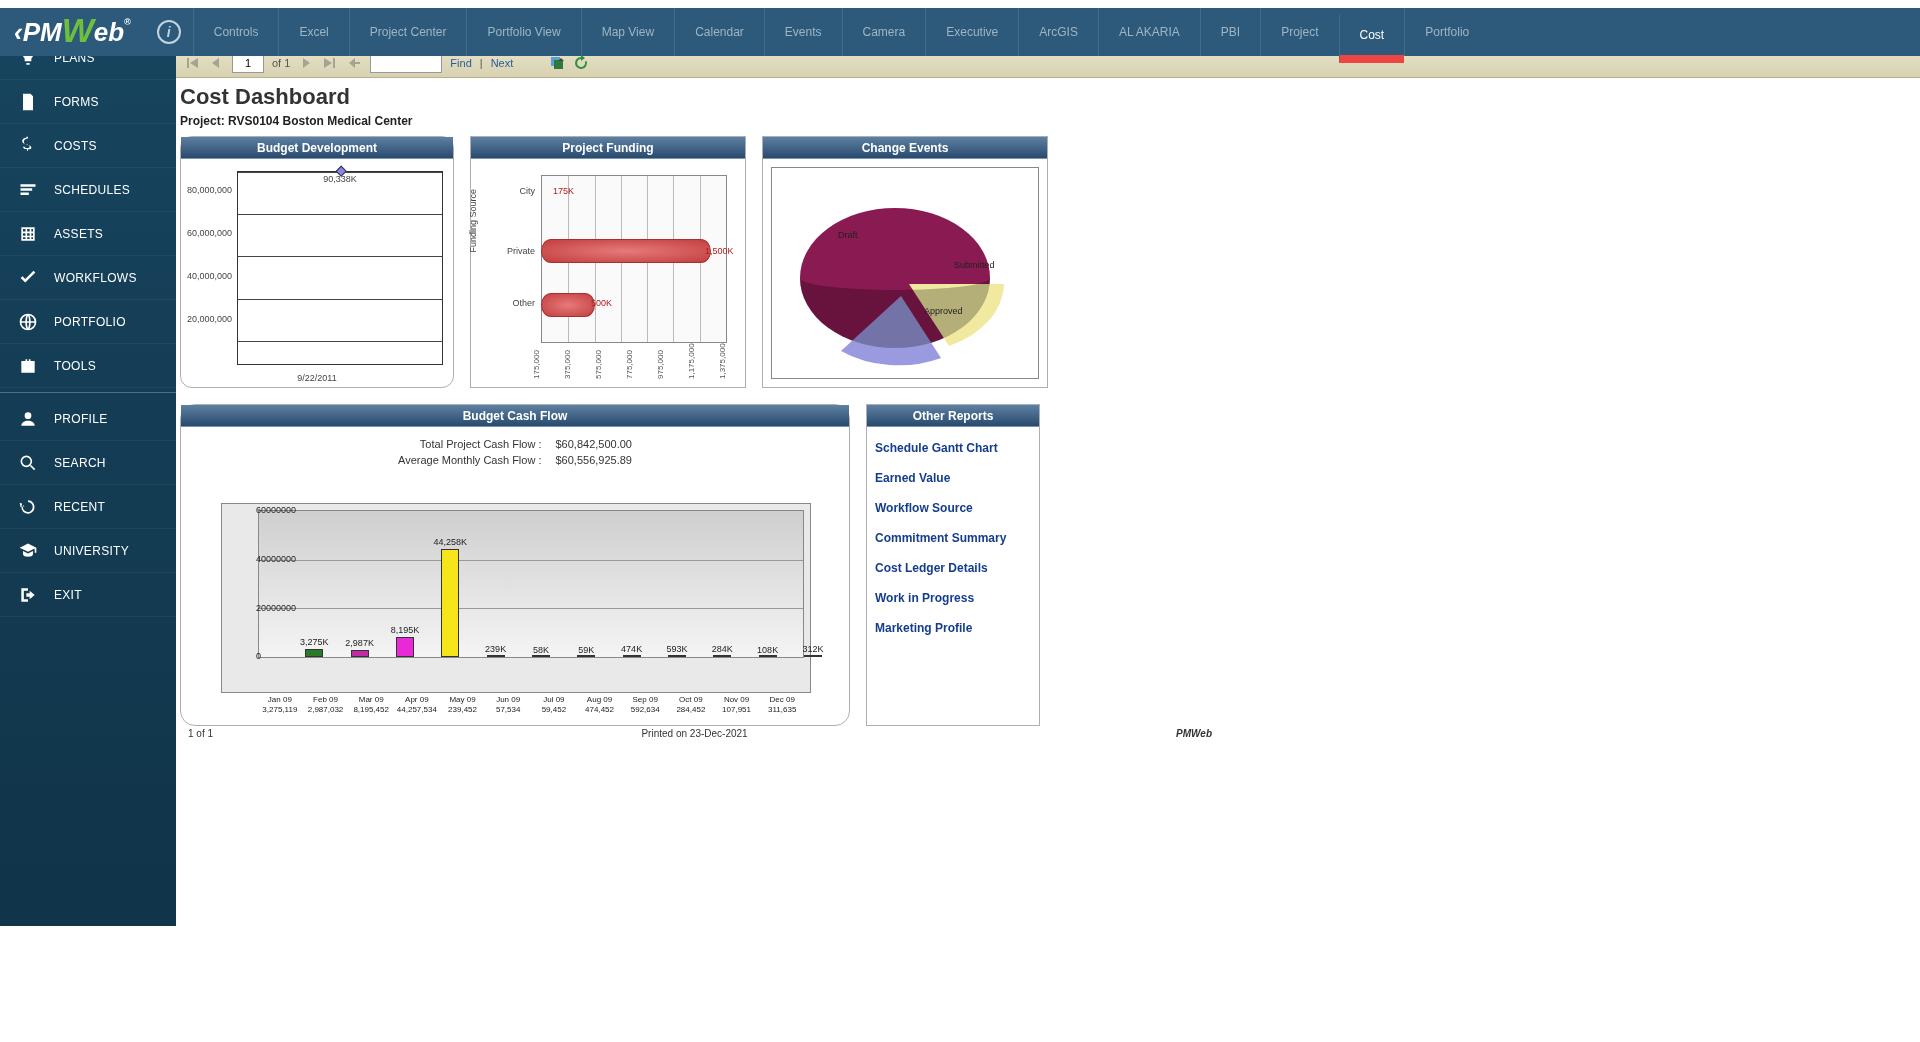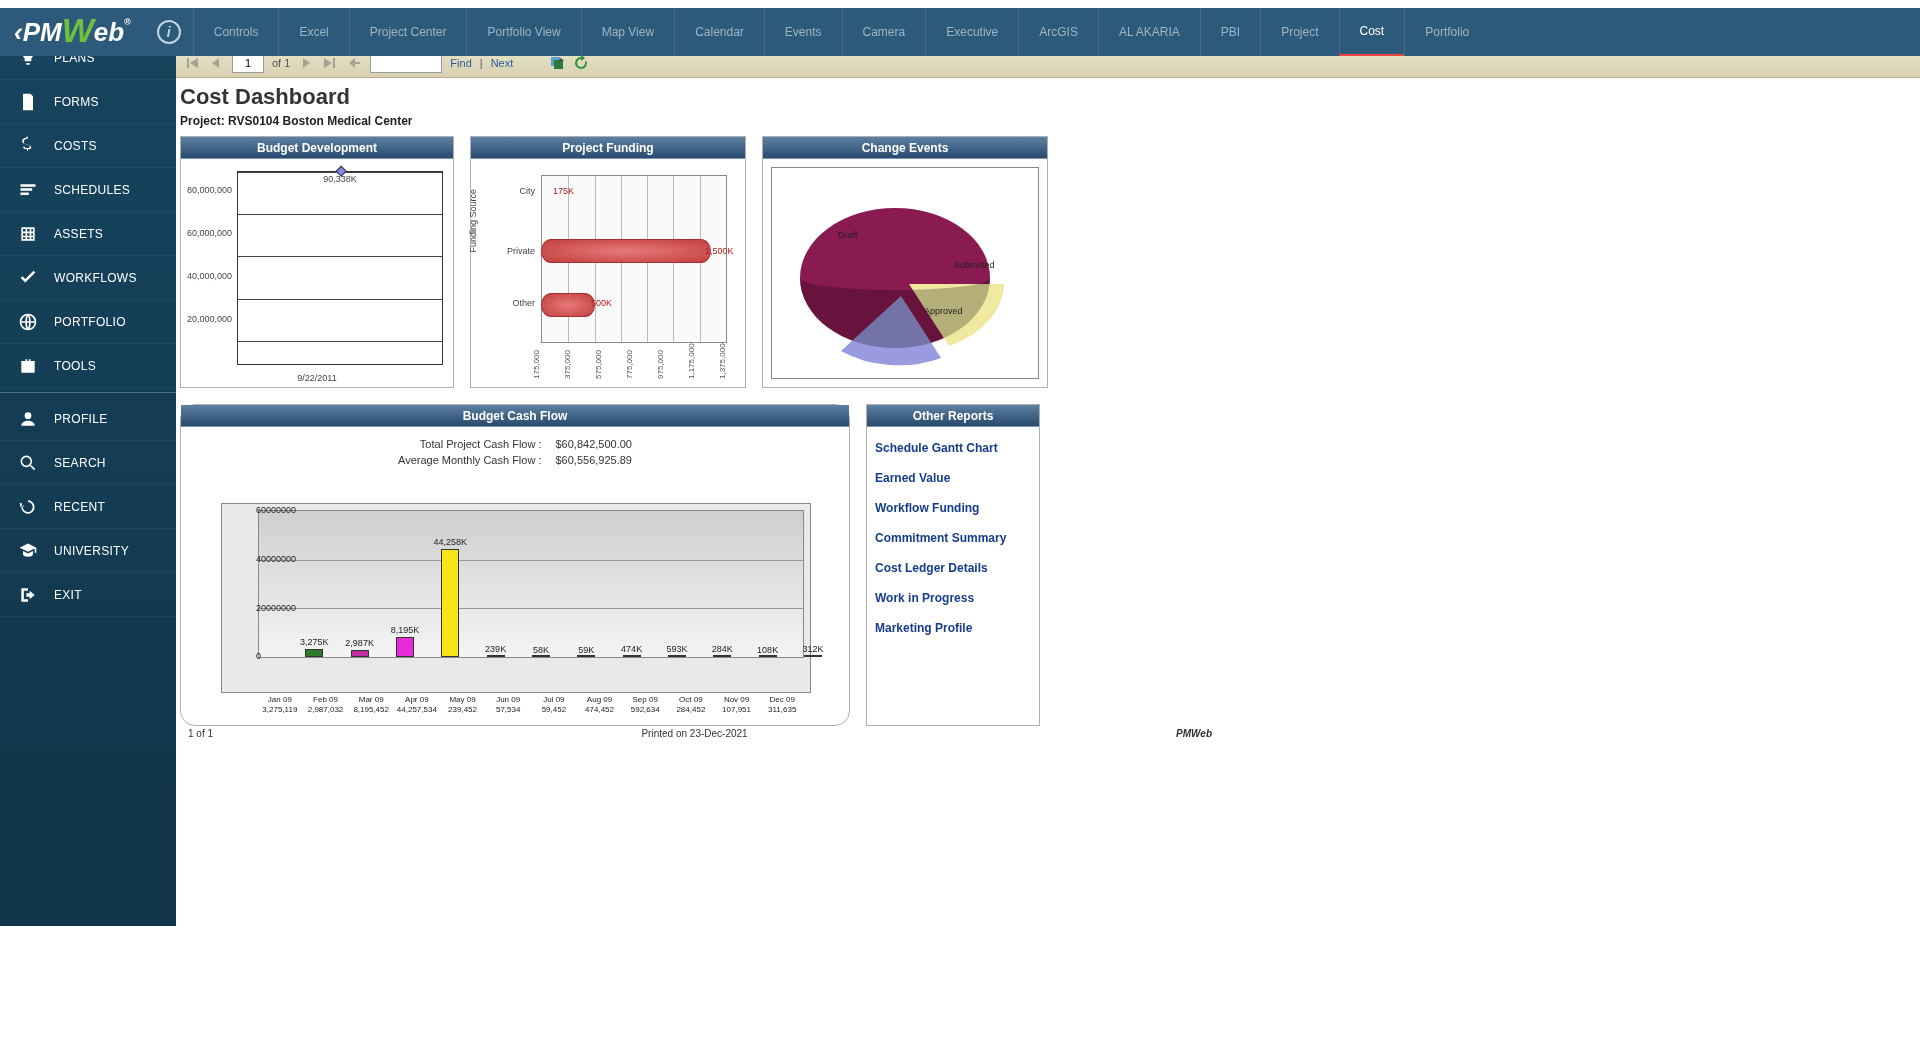--- a/index.html
+++ b/index.html
@@ -6,21 +6,21 @@
 body { width:1920px; height:1042px; background:#fff; overflow:hidden; }
 
 
 .topbar { position:fixed; left:0; top:8px; width:1920px; height:48px; background:#2d5a7a; display:flex; align-items:center; z-index:100; }
 .logo { display:flex; align-items:center; color:#fff; font-weight:bold; font-size:26px; padding:0 14px; font-style:italic; }
 .logo .w { color:#6fbf3f; font-size:34px; position:relative; top:-2px; }
 .logo .reg { font-size:9px; position:relative; top:-10px; }
 .info-ic { width:24px; height:24px; border:2px solid #c1d4e0; border-radius:50%; color:#c1d4e0; display:flex; align-items:center; justify-content:center; font-weight:bold; font-style:italic; font-size:14px; margin:0 12px; cursor:pointer; }
 .topnav { display:flex; height:100%; }
 .topnav-item { height:100%; display:flex; align-items:center; padding:0 20px; color:#9eb5c4; font-size:12px; border-left:1px solid #456b85; cursor:pointer; white-space:nowrap; }
-.topnav-item.active { color:#fff; border-bottom:2px solid #ef4444; padding-bottom:0; }
+.topnav-item.active { color:#fff; border-bottom:8px solid #ef4444; padding-bottom:0;margin-top:7px; }
 
 
 .sidebar { position:fixed; left:0; top:36px; width:176px; height:890px; background:linear-gradient(#17445e,#103449); color:#fff; }
 .side-item { display:flex; align-items:center; height:44px; padding-left:16px; cursor:pointer; border-bottom:1px solid rgba(255,255,255,.05); }
 .side-ic { width:24px; height:24px; margin-right:14px; display:flex; align-items:center; justify-content:center; }
 .side-ic svg { fill:#fff; }
 .side-label { font-size:12px; letter-spacing:.3px; }
 .side-sep { height:0; border-top:1px solid rgba(255,255,255,.25); margin:4px 0; }
 
 
@@ -40,21 +40,21 @@
 
 
 .dash { padding:4px 0 0 4px; width:1040px; }
 .dash-title { font-size:22px; font-weight:bold; color:#333; margin:2px 0 4px 0; }
 .dash-project { font-size:12px; font-weight:bold; color:#222; margin-bottom:8px; }
 .row { display:flex; gap:16px; }
 .panel { border:1px solid #aab0b6; background:#fff; }
 .panel-hd { height:22px; background:linear-gradient(#5e80a2,#274a6e); color:#fff; font-size:12px; font-weight:bold; display:flex; align-items:center; justify-content:center; border-bottom:1px solid #7c95ae;}
 .panel-body { position:relative; }
 
-.p1 { width:274px; } .p1 .panel-body{height:228px;}
+.p1 { width:274px;border-radius:12px; } .p1 .panel-body{height:228px;}
 .p2 { width:276px; } .p2 .panel-body{height:228px;}
 .p3 { width:286px; } .p3 .panel-body{height:228px;}
 .p4 { width:670px; margin-top:16px;border-radius:15px;} .p4 .panel-body{height:290px;}
 .p5 { width:174px; margin-top:16px;} .p5 .panel-body{height:258px; padding:14px 8px;}
 
 
 .chart-area { border:1px solid #333; position:absolute; }
 .axis-label { position:absolute; font-size:9px; color:#444; }
 .grid-h { position:absolute; left:0; right:0; border-top:1px solid #444; }
 
@@ -445,21 +445,21 @@
               </div>
             </div>
         </div>
       </div>
 
       <div class="panel p5">
         <div class="panel-hd">Other Reports</div>
         <div class="panel-body" id="other-reports">
             <a class="rep-link">Schedule Gantt Chart</a>
             <a class="rep-link">Earned Value</a>
-            <a class="rep-link">Workflow Funding</a>
+            <a class="rep-link">Workflow Source</a>
             <a class="rep-link">Commitment Summary</a>
             <a class="rep-link">Cost Ledger Details</a>
             <a class="rep-link">Work in Progress</a>
             <a class="rep-link">Marketing Profile</a>
           </div>
       </div>
     </div>
 
     <div class="foot">
       <span>1 of 1</span>

